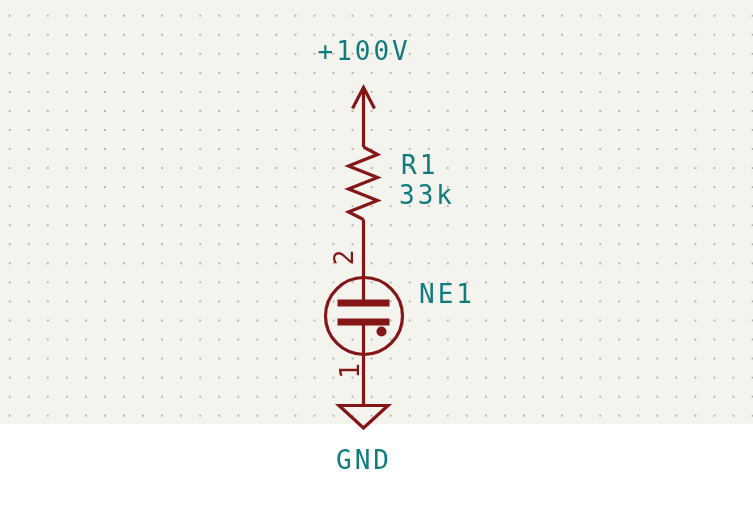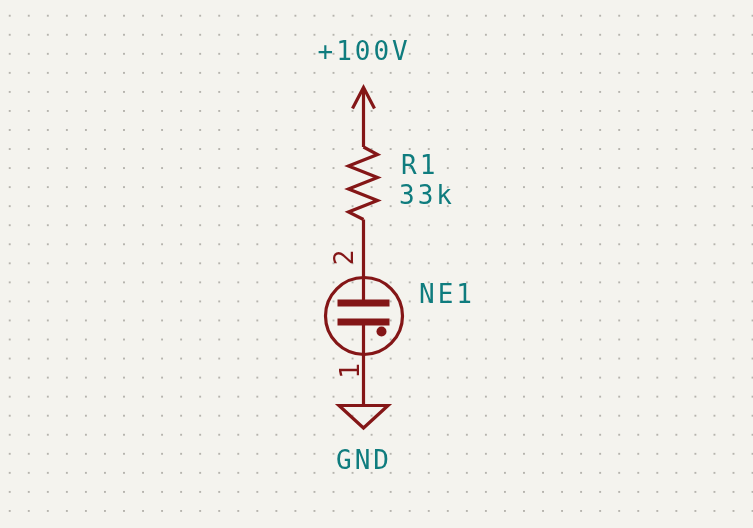--- a/index.html
+++ b/index.html
@@ -7,21 +7,21 @@
     padding: 0;
     width: 753px;
     height: 528px;
     overflow: hidden;
     font-family: "DejaVu Sans Mono", monospace;
   }
 
   .canvas {
     position: relative;
     width: 753px;
-    height: 528px;
+    height: 424px;
     background-color: #F4F3EE;
     
     background-image: radial-gradient(circle, #B5B3AD 0, #B5B3AD 0.9px, rgba(181,179,173,0) 1.25px);
     background-size: 19.05px 19.05px;
     background-position: 0.2px 6.2px;
   }
 
   svg.sch {
     position: absolute;
     left: 0;

